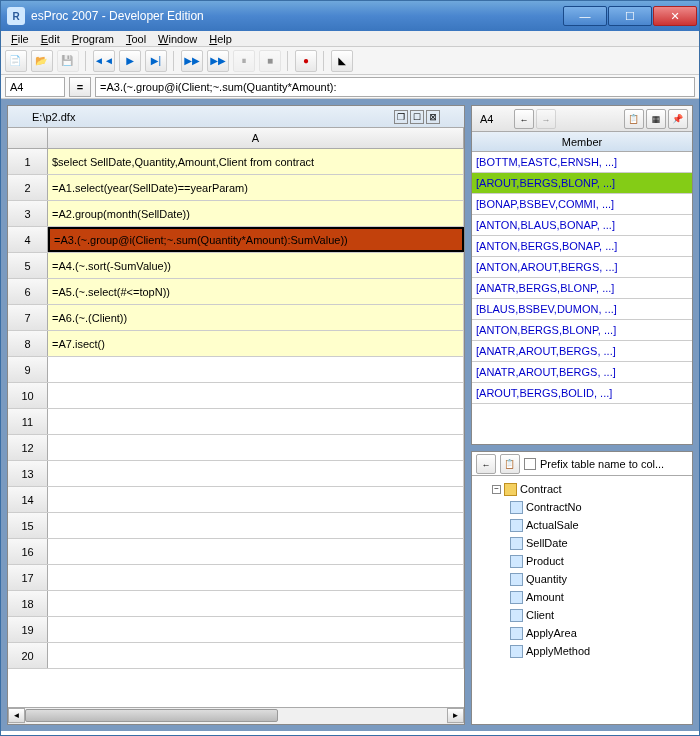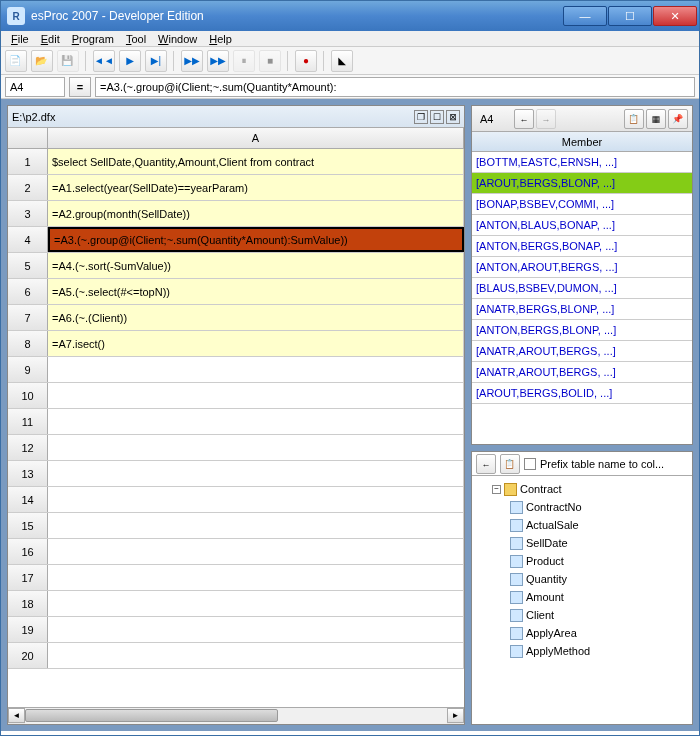--- a/index.html
+++ b/index.html
@@ -16,21 +16,21 @@
 .toolbar { height: 28px; background: #f5f5f5; display: flex; align-items: center; padding: 0 4px; gap: 4px; border-bottom: 1px solid #ccc;}
 .tbtn { width: 22px; height: 22px; border: 1px solid #ccc; background: linear-gradient(#fff,#e8e8e8); border-radius: 2px; display:flex; align-items:center; justify-content:center; font-size:10px;}
 .tsep { width: 2px; height: 20px; border-left: 1px solid #ccc; margin: 0 2px; }
 .formulabar { height: 24px; display: flex; align-items: center; border-bottom: 1px solid #ccc; background:#f8f8f8; }
 .cellref { width: 60px; height: 20px; border: 1px solid #aaa; margin: 0 4px; padding: 0 4px; display:flex; align-items:center; background:#fff;}
 .eqbtn { width: 22px; height: 20px; border: 1px solid #aaa; background: linear-gradient(#fff,#e8e8e8); display:flex; align-items:center; justify-content:center; font-weight:bold;}
 .formula { flex:1; height: 20px; border: 1px solid #aaa; margin: 0 4px; padding: 0 4px; display:flex; align-items:center; background:#fff; overflow:hidden; white-space:nowrap;}
 .content { display: flex; height: calc(736px - 30px - 22px - 28px - 24px); background:#7a9ac0; padding:6px; gap:6px;}
 .leftpane { flex: 1; background:#fff; border: 1px solid #888; display:flex; flex-direction:column;}
 .rightpane { width: 222px; display:flex; flex-direction:column; gap:0;}
-.doctitle { height: 22px; background: linear-gradient(#e8f0f8,#d8e4f0); border-bottom:1px solid #aaa; display:flex; align-items:center; padding:0 4px; font-weight:normal;}
+.doctitle { height: 22px; background: linear-gradient(#e8f0f8,#d8e4f0); border-bottom:1px solid #aaa; display:flex; align-items:center; padding:0 24px; font-weight:normal;}
 .doctitle .spacer{flex:1;}
 .docicon { width:14px; height:14px; border:1px solid #888; margin-left:2px; font-size:9px; display:flex;align-items:center;justify-content:center;}
 .grid { flex:1; overflow:auto; position:relative;}
 .gridhdr { display:flex; background:linear-gradient(#f8f8f8,#e4e4e4); border-bottom:1px solid #aaa;}
 .rowhdr-col { width:40px; border-right:1px solid #aaa; height:20px;}
 .colhdr { flex:1; text-align:center; border-right:1px solid #aaa; height:20px; display:flex;align-items:center;justify-content:center;}
 .gridrow { display:flex; height:26px; border-bottom:1px solid #ccc;}
 .rowhdr { width:40px; text-align:center; background:linear-gradient(#f8f8f8,#e4e4e4); border-right:1px solid #aaa; display:flex;align-items:center;justify-content:center;}
 .cell { flex:1; border-right:1px solid #ccc; padding:0 4px; display:flex; align-items:center; overflow:hidden; white-space:nowrap;}
 .cell.filled { background:#ffffcc; }
@@ -227,22 +227,22 @@
         <div class="rtbtn">📌</div>
       </div>
       <div class="rhdr">Member</div>
       <div class="rlist" id="memberlist">
           <div class="ritem">[BOTTM,EASTC,ERNSH, ...]</div>
           <div class="ritem sel">[AROUT,BERGS,BLONP, ...]</div>
           <div class="ritem">[BONAP,BSBEV,COMMI, ...]</div>
           <div class="ritem">[ANTON,BLAUS,BONAP, ...]</div>
           <div class="ritem">[ANTON,BERGS,BONAP, ...]</div>
           <div class="ritem">[ANTON,AROUT,BERGS, ...]</div>
+          <div class="ritem">[ANATR,BERGS,BLONP, ...]</div>
           <div class="ritem">[BLAUS,BSBEV,DUMON, ...]</div>
-          <div class="ritem">[ANATR,BERGS,BLONP, ...]</div>
           <div class="ritem">[ANTON,BERGS,BLONP, ...]</div>
           <div class="ritem">[ANATR,AROUT,BERGS, ...]</div>
           <div class="ritem">[ANATR,AROUT,BERGS, ...]</div>
           <div class="ritem">[AROUT,BERGS,BOLID, ...]</div>
         </div>
     </div>
 
     <div class="rpanel bot">
       <div class="dstoolbar">
         <div class="rtbtn">←</div>

